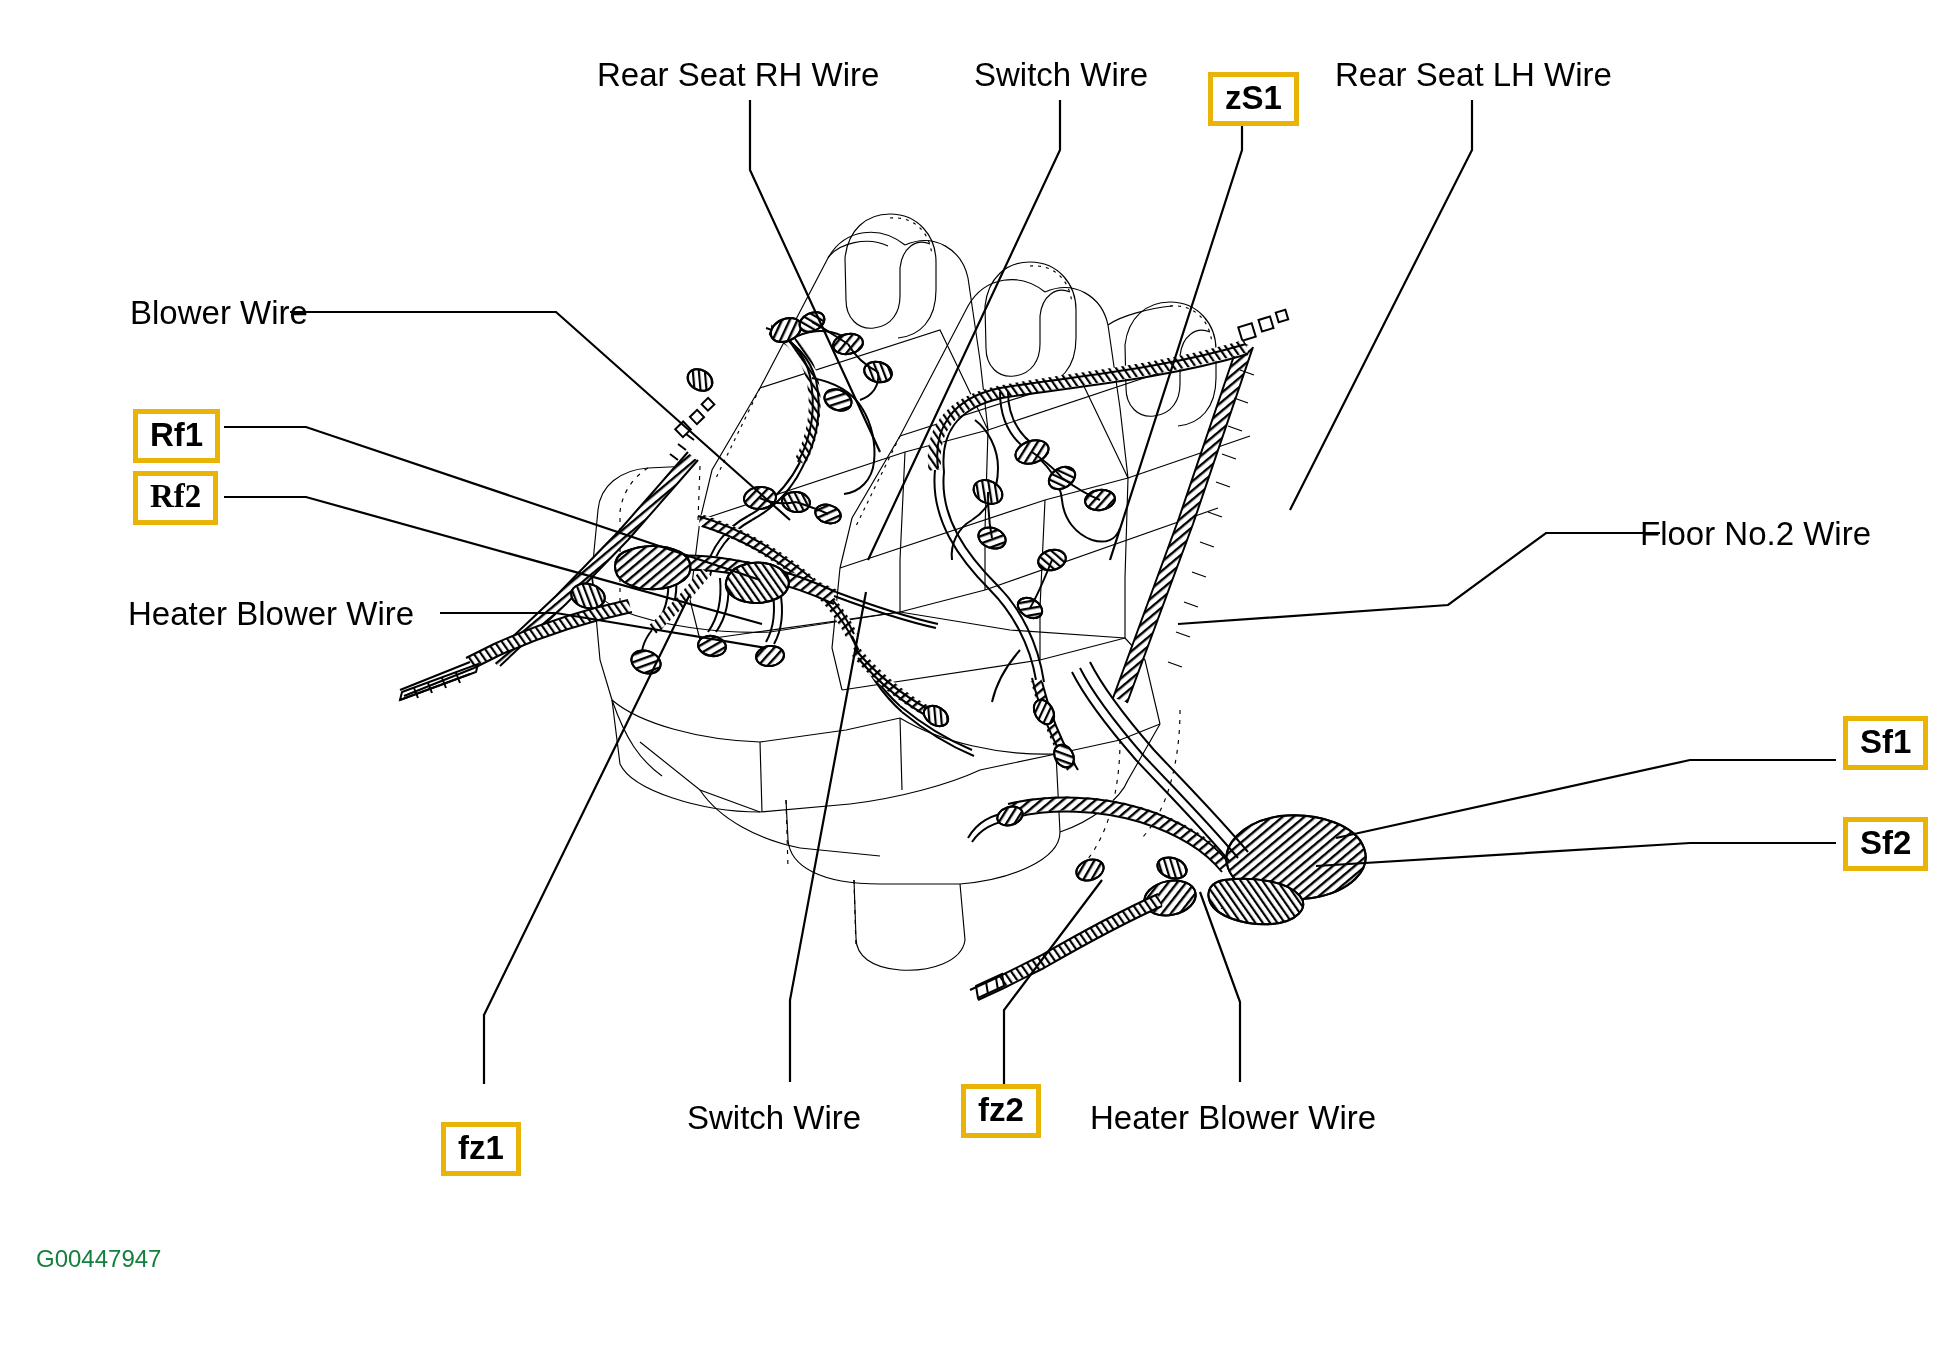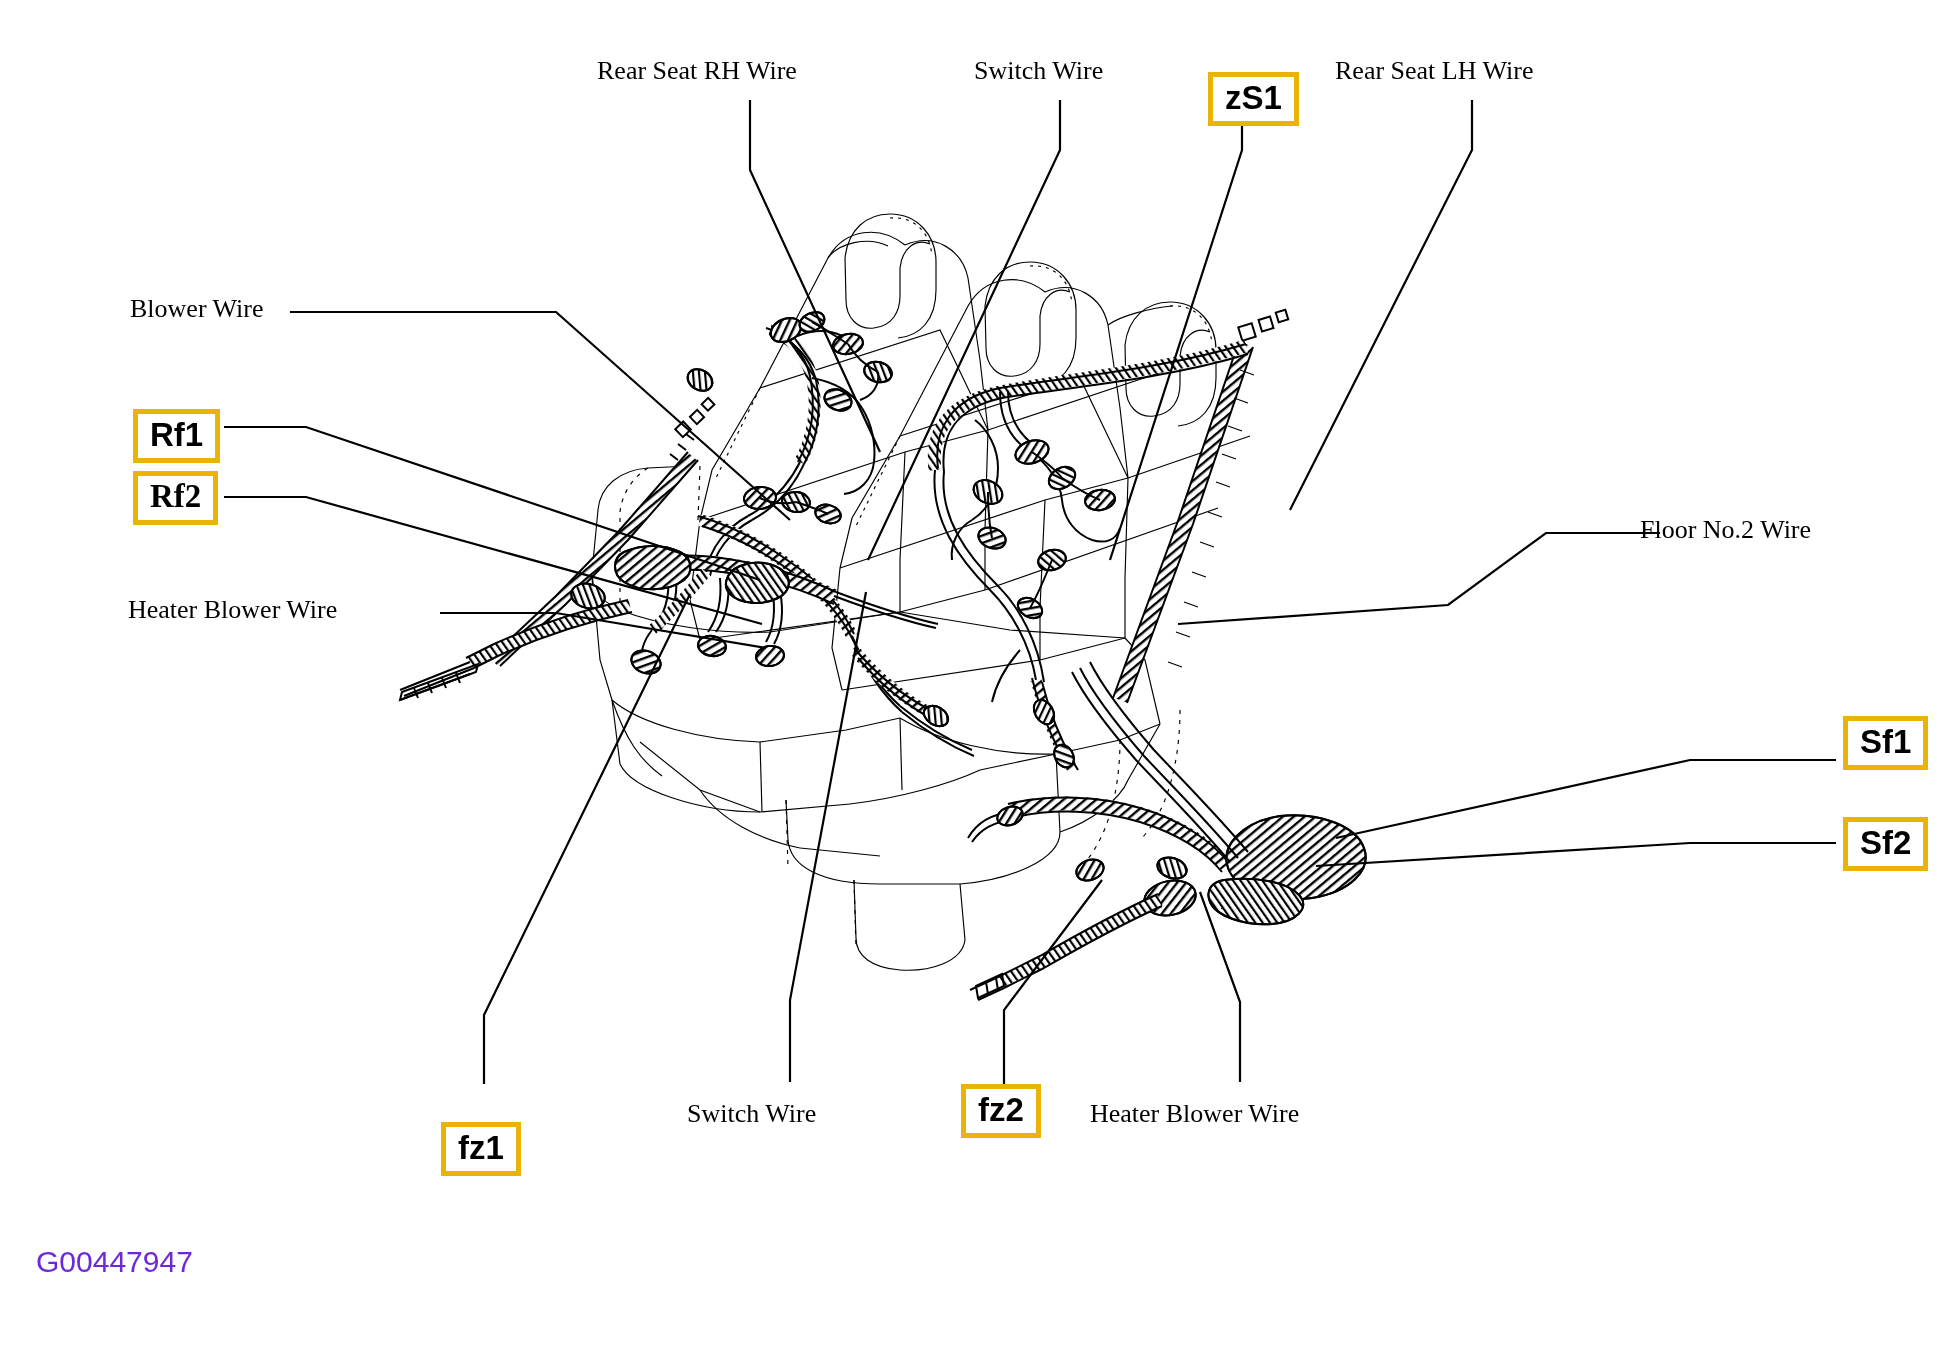--- a/index.html
+++ b/index.html
@@ -19,44 +19,44 @@
   }
   #diagram-svg {
     position: absolute;
     left: 0;
     top: 0;
     width: 1958px;
     height: 1348px;
   }
   .lbl {
     position: absolute;
-    font-family: Liberation Serif, serif;
-    font-size: 26px;
+    font-family: Liberation Sans, sans-serif;
+    font-size: 33px;
     color: #000000;
     white-space: nowrap;
     line-height: 1;
   }
   .boxlbl {
     position: absolute;
     font-family: "Liberation Sans", sans-serif;
     font-size: 33px;
     font-weight: bold;
     color: #000000;
     white-space: nowrap;
     border: 5px solid #eab308;
     background: #ffffff;
     padding: 4px 12px 7px 12px;
     line-height: 1;
     text-align: center;
   }
   .figcode {
     position: absolute;
     font-family: "Liberation Sans", sans-serif;
-    font-size: 30px;
-    color: #6d28d9;
+    font-size: 24px;
+    color: #15803d;
     white-space: nowrap;
   }
 </style>
 </head>
 <body>
 
 <div id="page">
 
   <svg id="diagram-svg" viewBox="0 0 1958 1348">
     <defs>

